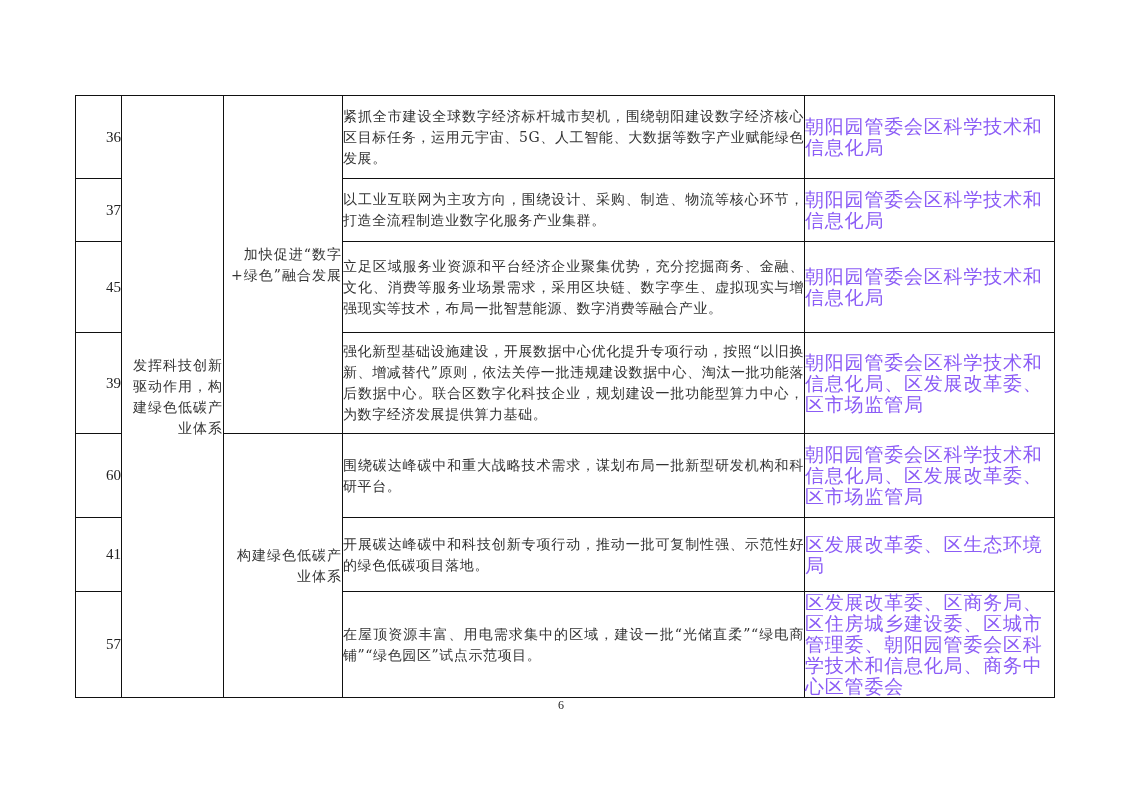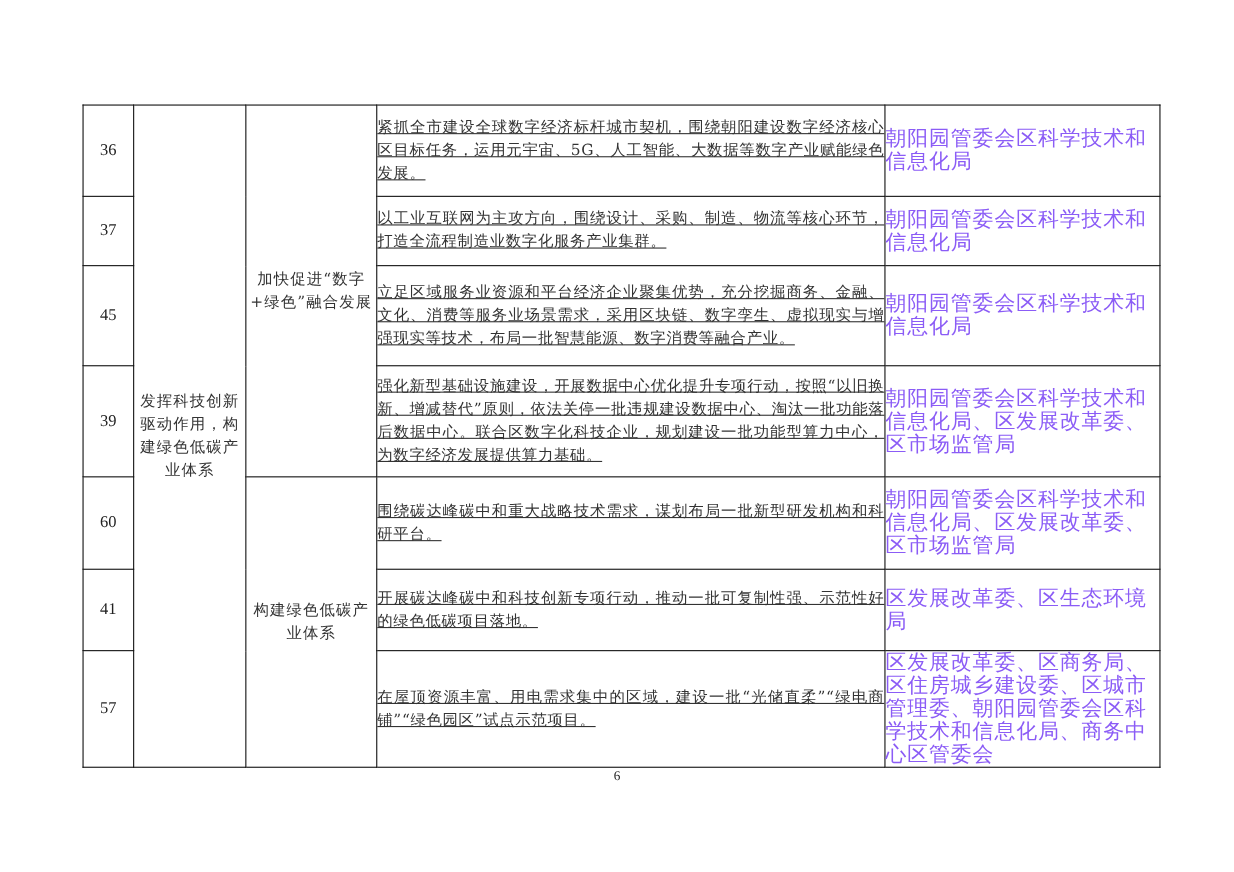--- a/index.html
+++ b/index.html
@@ -1,23 +1,23 @@
 <!DOCTYPE html>
 <html><head>
 <meta charset="utf-8">
 <style>
   html, body { margin: 0; padding: 0; background: #ffffff; }
   body { width: 1122px; height: 793px; position: relative; overflow: hidden;
          font-family: "DejaVu Serif", "Liberation Serif", serif; color: #222; }
   table.plan { position: absolute; left: 75px; top: 95px; border-collapse: collapse;
                table-layout: fixed; width: 979px; }
   table.plan td { border: 1.3px solid #111; padding: 0; vertical-align: middle; }
-  td.num { text-align: center; font-family: "Liberation Serif", serif; font-size: 15px; color: #222; }
-  td.cat { text-align: center; font-size: 14px; line-height: 21px; color: #333; padding: 0 6px; letter-spacing: 1px; }
-  td.task { font-size: 14px; line-height: 21px; color: #333; padding: 0 6px 0 8px; letter-spacing: 0.6px; text-align: justify; text-decoration: underline; }
+  td.num { text-align: right; font-family: "Liberation Serif", serif; font-size: 15px; color: #222; }
+  td.cat { text-align: right; font-size: 14px; line-height: 21px; color: #333; padding: 0 6px; letter-spacing: 1px; }
+  td.task { font-size: 14px; line-height: 21px; color: #333; padding: 0 6px 0 8px; letter-spacing: 0.6px; text-align: justify; }
   td.dept { font-size: 19px; line-height: 21px; color: #8b5cf6; padding: 0 6px 0 8px; letter-spacing: 0.8px; }
   .page-num { position: absolute; left: 0; width: 1122px; top: 698px; text-align: center;
               font-family: "Liberation Serif", serif; font-size: 12px; color: #222; }
 </style>
 </head>
 <body>
 
 <table class="plan">
   <colgroup>
     <col style="width:46px">

